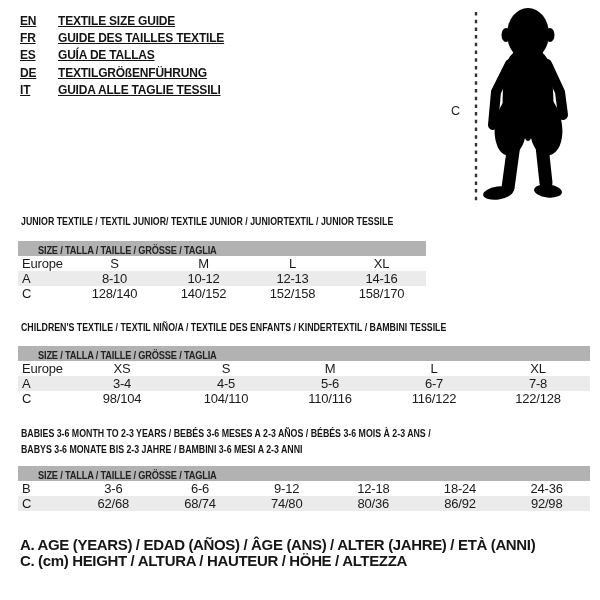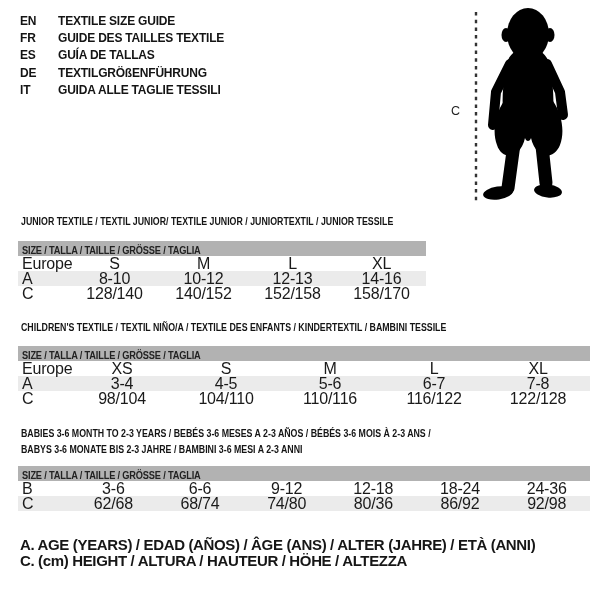--- a/index.html
+++ b/index.html
@@ -3,43 +3,43 @@
 <meta charset="utf-8">
 <style>
   html,body { margin:0; padding:0; background:#fff; }
   .page {
     position:relative; width:600px; height:600px; background:#ffffff;
     font-family:"Liberation Sans", sans-serif; color:#1a1a1a; overflow:hidden;
   }
   
   .langs { position:absolute; left:20px; top:12px; }
   .lang-row { display:flex; height:17.4px; align-items:center;
-              font-size:12px; font-weight:bold; letter-spacing:-0.2px; color:#141414; }
+              font-size:12px; font-weight:bold; letter-spacing:-0.2px; color:#141414;text-decoration:underline; }
   .lang-code { width:38px; }
   
   .figure-svg { position:absolute; left:440px; top:4px; }
   .c-label { position:absolute; left:451px; top:104px; font-size:12.5px; color:#222; }
   
   .title { position:absolute; left:21px; font-size:11px; font-weight:bold;
            white-space:nowrap; transform:scaleX(0.8); transform-origin:0 50%;
            letter-spacing:0; color:#141414; }
   .t-junior  { top:215px; }
   .t-children{ top:321px; }
   .t-babies1 { top:427px; }
   .t-babies2 { top:443px; }
   
   .table { position:absolute; left:18px; }
   .t1 { top:241px; width:408px; }
   .t2 { top:346px; width:572px; }
   .t3 { top:466px; width:572px; }
-  .bar { height:15px; line-height:15px; background:#b2b2b2; padding-left:4px; }
+  .bar { height:15px; line-height:15px; background:#b2b2b2; padding-left:20px; }
   .bar-text { display:inline-block; font-size:10.5px; font-weight:bold; color:#222;
               white-space:nowrap; letter-spacing:-0.2px;
               transform:scaleX(0.88); transform-origin:0 50%; }
-  .row { display:grid; height:15px; line-height:15px; font-size:16px;
+  .row { display:grid; height:15px; line-height:15px; font-size:13px;
          letter-spacing:-0.2px; color:#1a1a1a; }
   .t1 .row { grid-template-columns:52px repeat(4,1fr); }
   .t2 .row { grid-template-columns:52px repeat(5,1fr); }
   .t3 .row { grid-template-columns:52px repeat(6,1fr); }
   .cell { text-align:center; }
   .lbl  { text-align:left; padding-left:4px; }
   .shade { background:#ebebeb; }
   
   .footnotes { position:absolute; left:20px; top:537px; }
   .fnote { height:16.4px; line-height:16.4px; font-size:15px; font-weight:bold;

